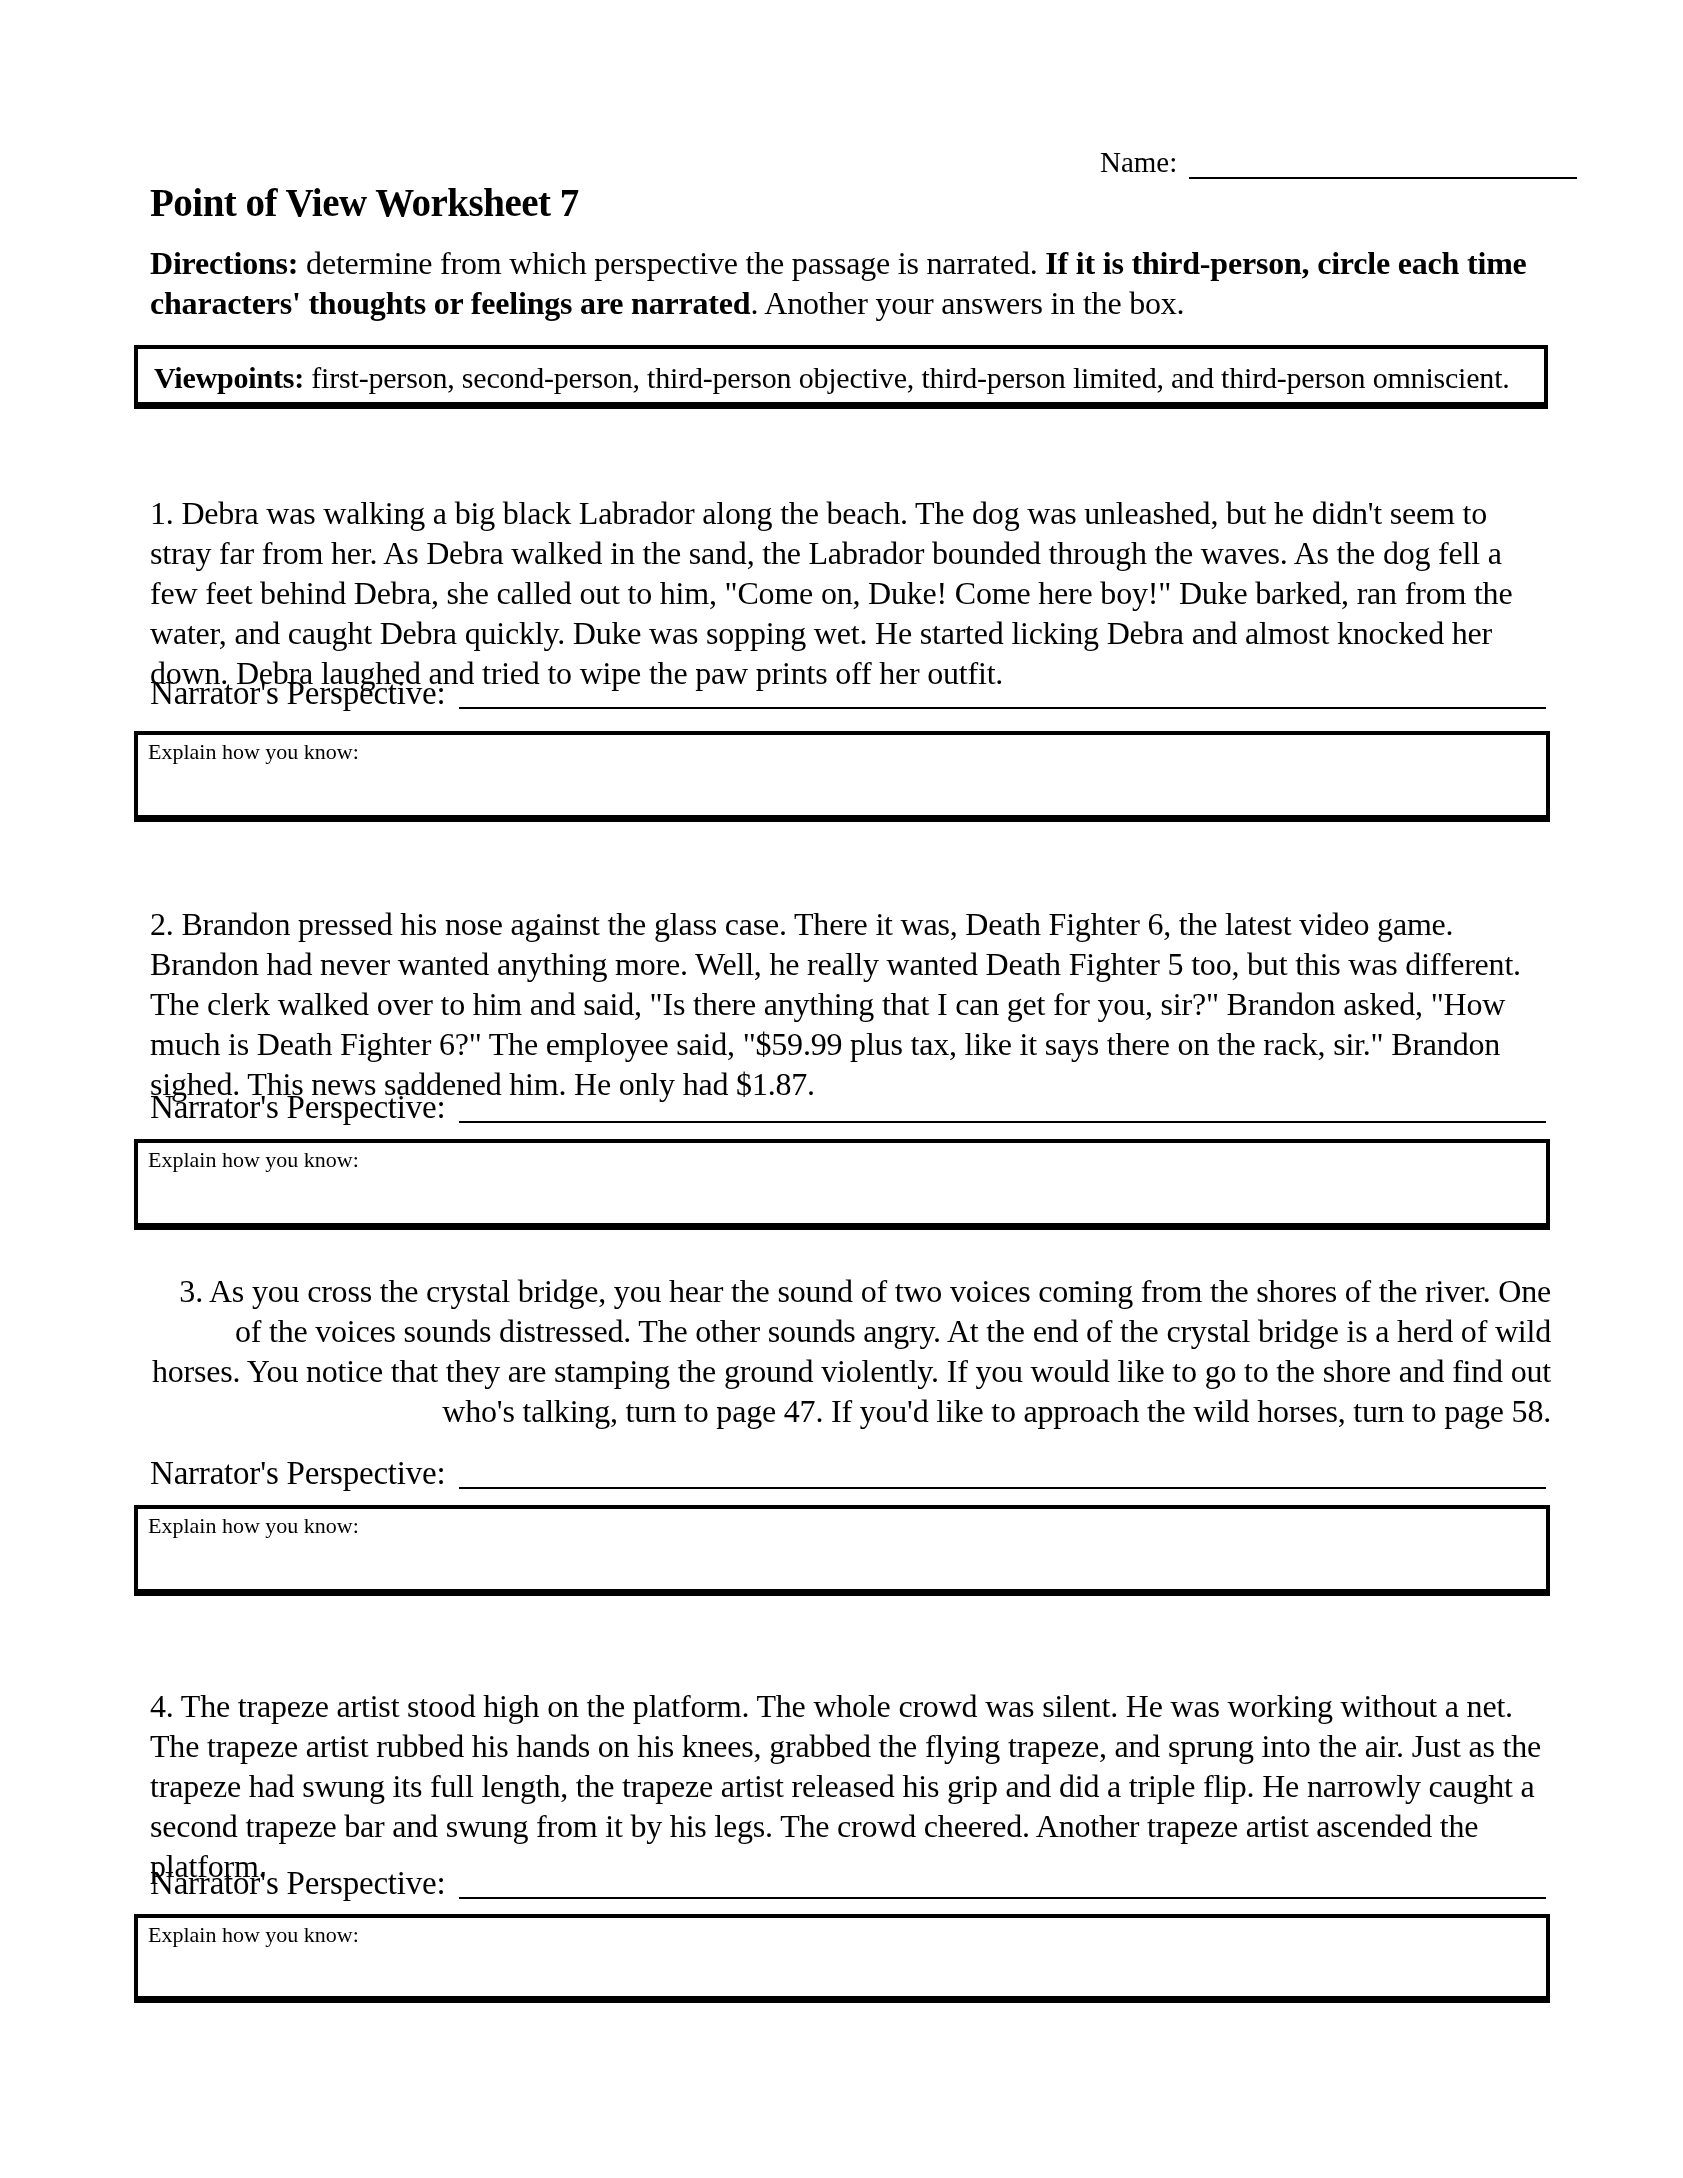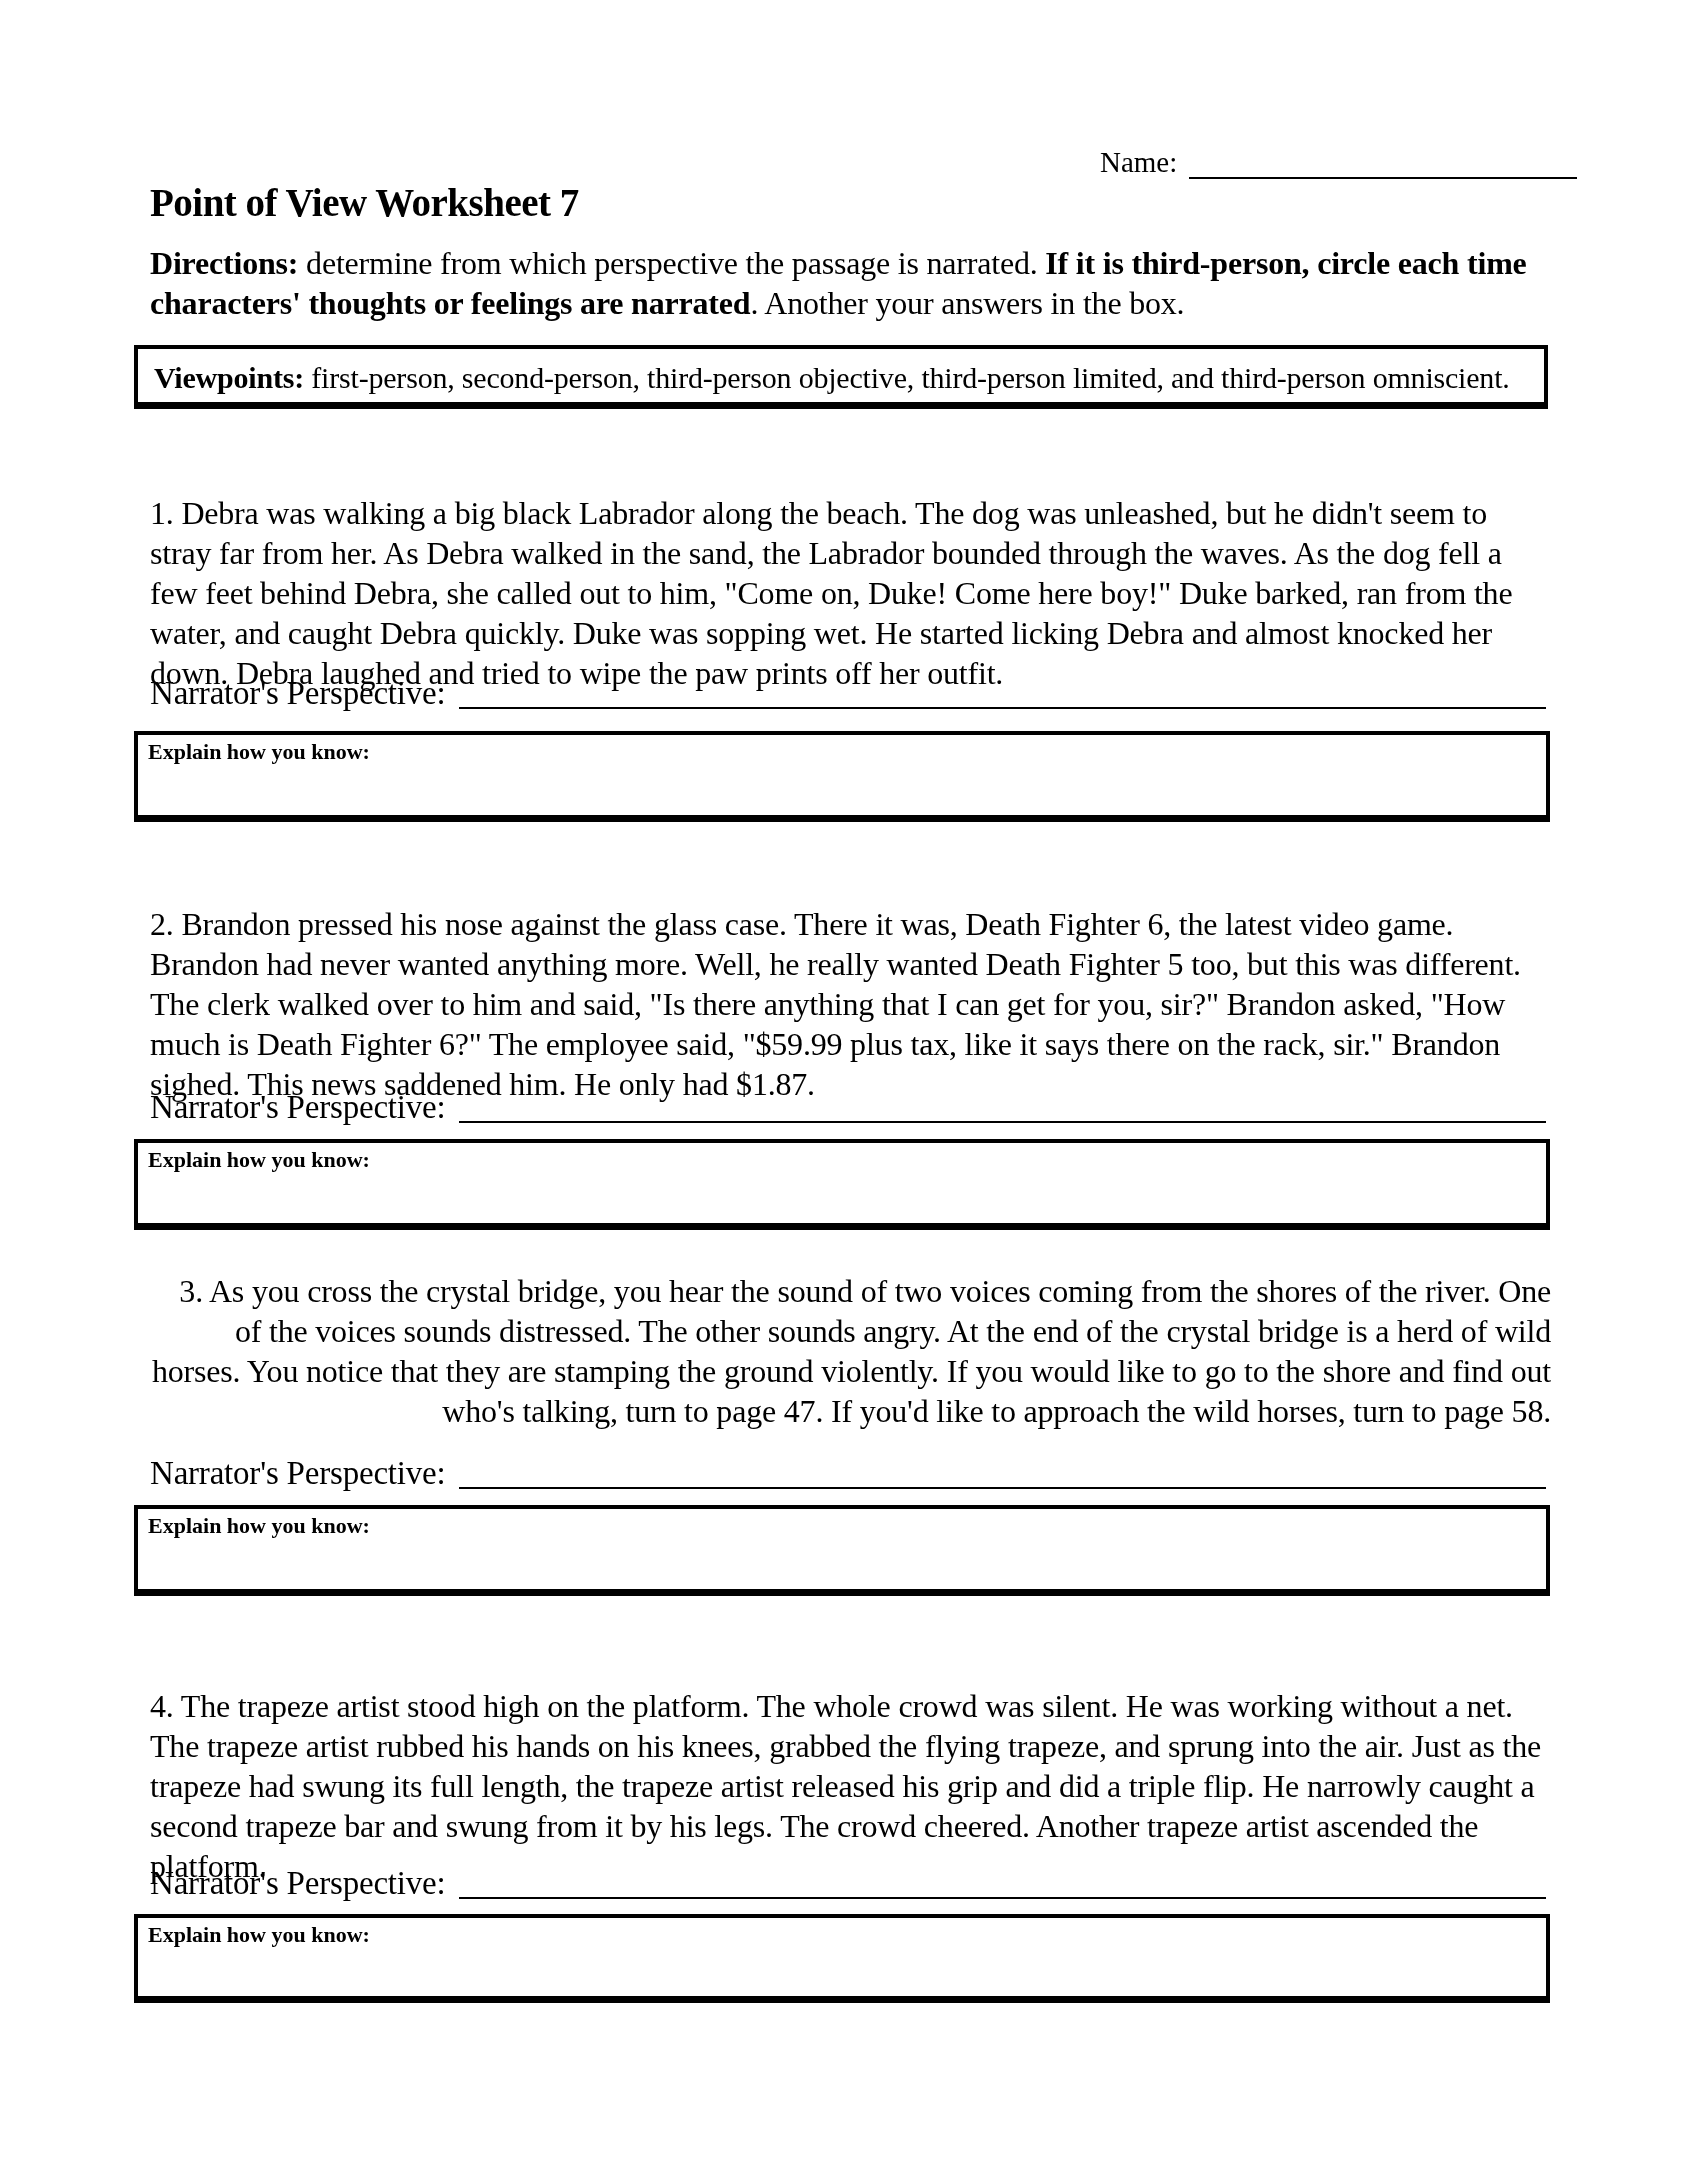--- a/index.html
+++ b/index.html
@@ -107,21 +107,21 @@
     border-bottom-width: 7px;
     padding: 4px 10px;
   }
   .explain-box.q1 { top: 731px; }
   .explain-box.q2 { top: 1139px; }
   .explain-box.q3 { top: 1505px; }
   .explain-box.q4 { top: 1914px; height: 89px; }
   .explain-label {
     font-size: 22px;
     line-height: 26px;
-    font-weight: bold;
+    font-weight: normal;
   }
 </style>
 </head>
 <body>
 
 <div class="page">
 
   <div class="abs name-row">
     <span>Name:</span>
     <span class="name-line"></span>

